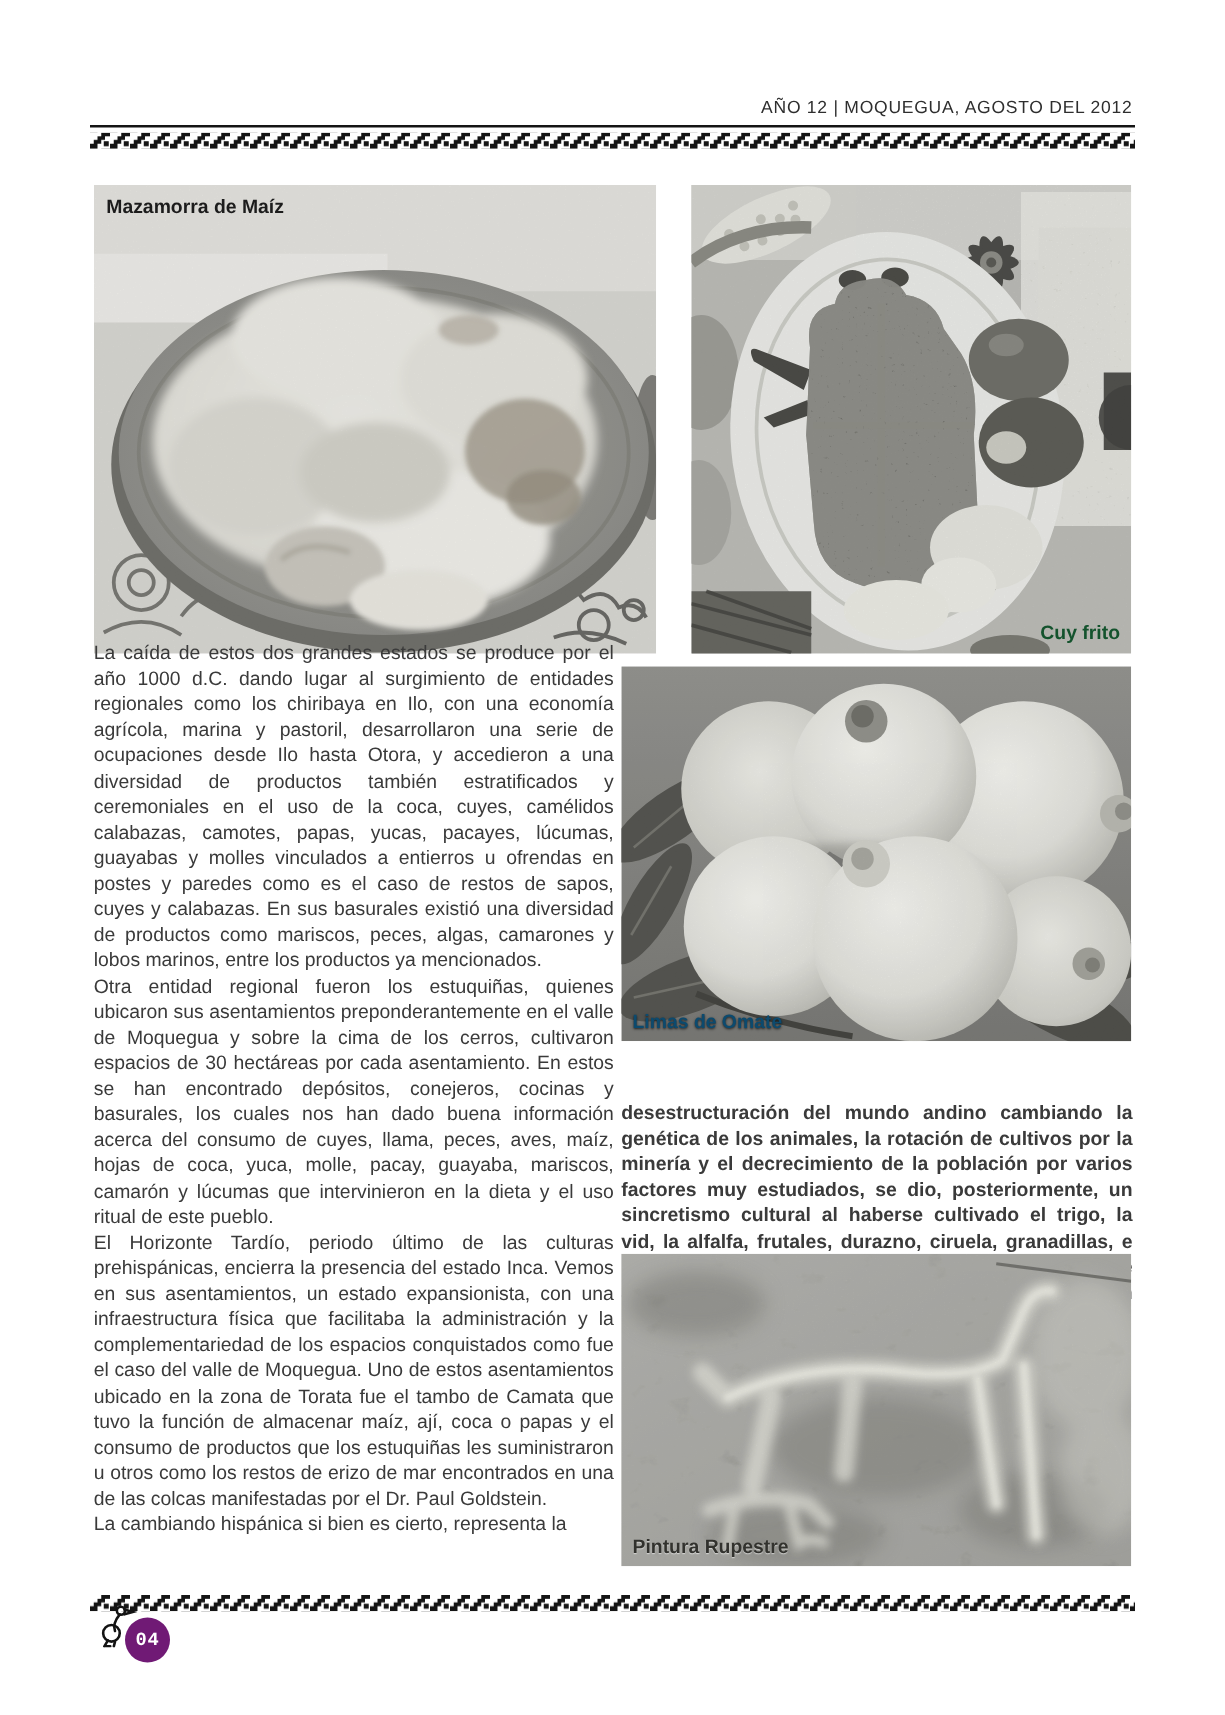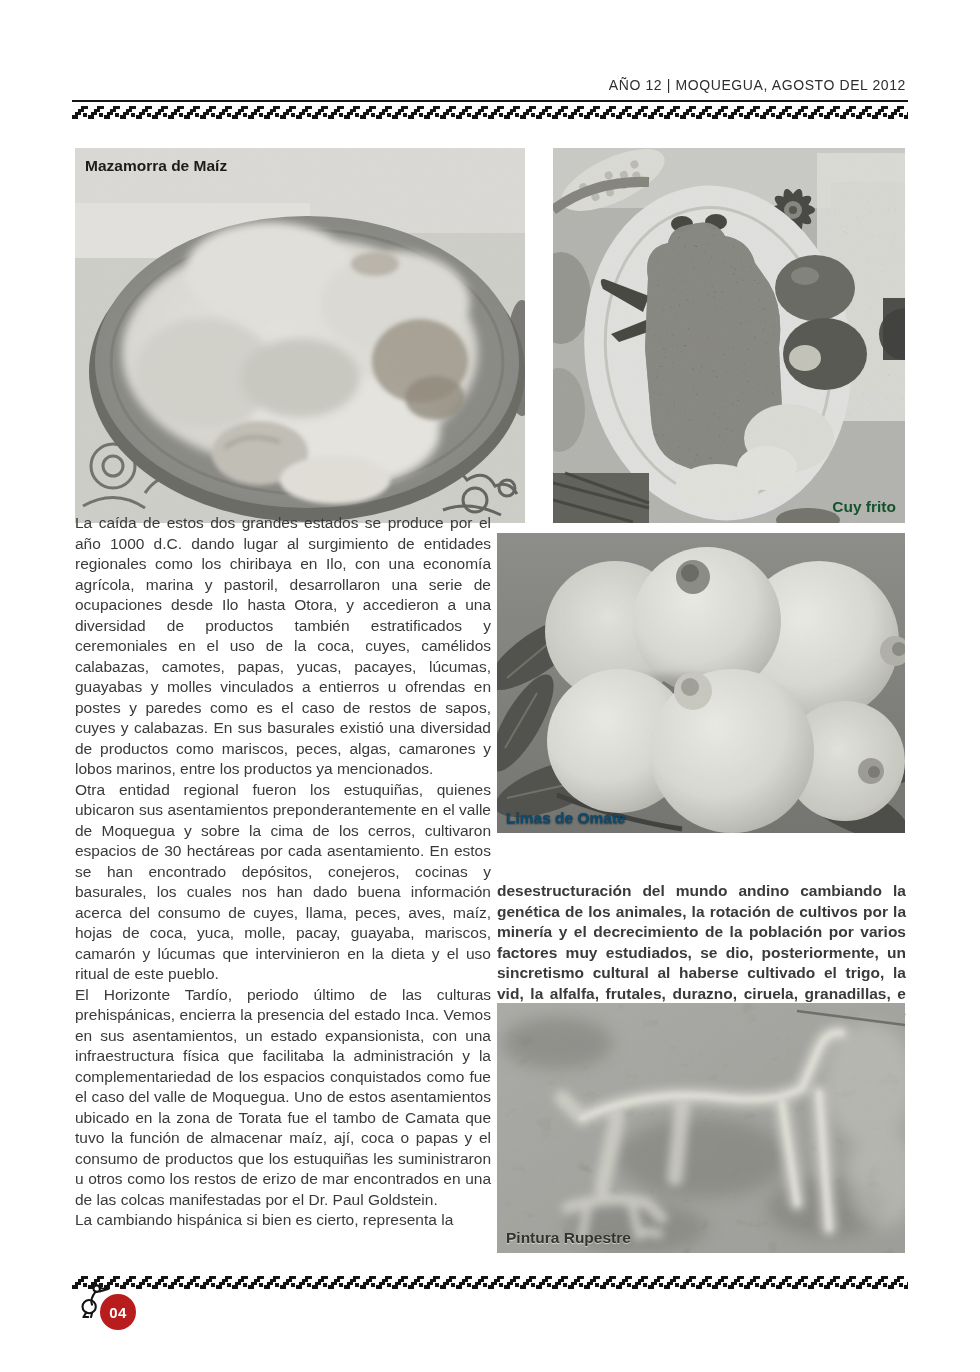--- a/index.html
+++ b/index.html
@@ -45,22 +45,22 @@
   .col-left  { position:absolute; left:75px;  top:513px; width:416px; }
   .col-right { position:absolute; left:497px; top:881px; width:409px;font-weight:bold; }
   .col-left p, .col-right p {
     margin:0; text-align:justify; font-size:15.5px; line-height:20.5px; color:#3a3a3a;
   }
   
   .footer-logo { position:absolute; left:74px; top:1282px; width:70px; height:56px; }
   .footer-bird { position:absolute; left:0; top:0; width:36px; height:36px; }
   .page-badge {
     position:absolute; left:26px; top:12px; width:36px; height:36px; border-radius:50%;
-    background:#b91c1c; color:#ffffff; font-weight:bold; font-size:15px;
-    display:flex; align-items:center; justify-content:center; letter-spacing:.5px;
+    background:#701a75; color:#ffffff; font-weight:bold; font-size:15px;
+    display:flex; align-items:center; justify-content:center; letter-spacing:.5px;font-family:Liberation Mono, monospace;
   }
 </style>
 </head>
 <body>
 
 <svg width="0" height="0" style="position:absolute" aria-hidden="true">
   <defs>
     <radialGradient id="limeG" cx="40%" cy="35%" r="78%">
       <stop offset="0%" stop-color="#f7f7f2"></stop>
         <stop offset="55%" stop-color="#e4e4de"></stop>

